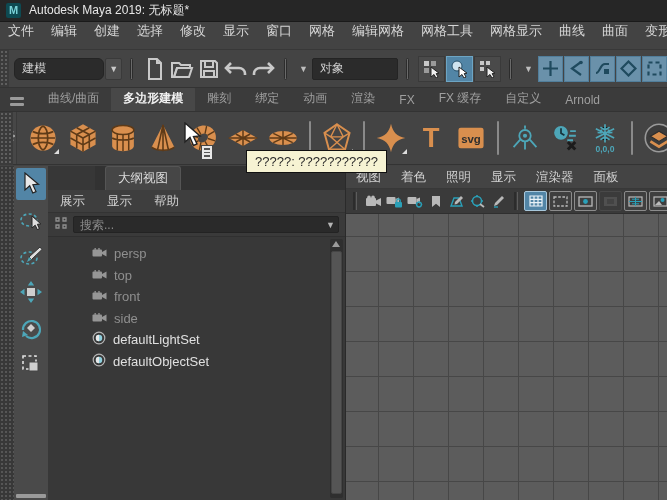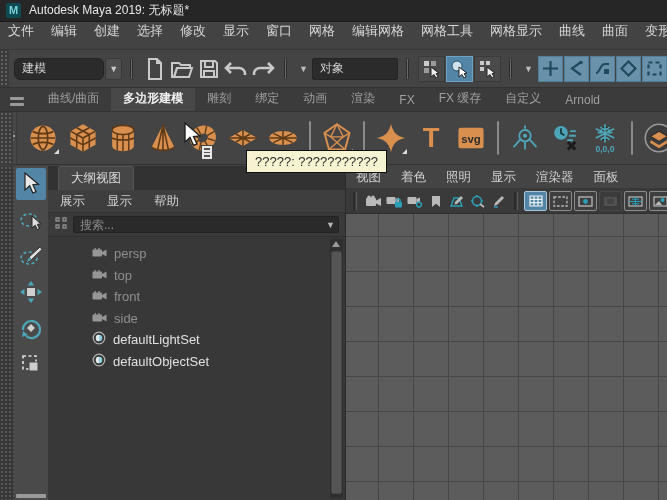--- a/index.html
+++ b/index.html
@@ -46,21 +46,21 @@
   
   .main{position:absolute;top:166px;left:0;right:0;bottom:0;display:flex;}
   .edge-dots{width:14px;background-image:radial-gradient(#565656 1px,transparent 1px);background-size:4px 4px;background-color:#383838;}
   .toolbox{width:34px;background:#4a4a4a;display:flex;flex-direction:column;align-items:center;padding-top:2px;position:relative;}
   .tool{width:30px;height:32px;display:flex;align-items:center;justify-content:center;margin-bottom:4px;border-radius:2px;}
   .tool.active{background:#5285a6;}
   .toolbox-handle{position:absolute;bottom:2px;left:2px;width:30px;height:4px;background:#9a9a9a;border-radius:1px;}
 
   
   .outliner{width:298px;background:#373737;display:flex;flex-direction:column;border-right:1px solid #2a2a2a;}
-  .ol-tabrow{height:24px;background:#323232;display:flex;align-items:flex-end;padding-left:10px;}
+  .ol-tabrow{height:24px;background:#323232;display:flex;align-items:flex-end;padding-left:10px;margin-left:47px;}
   .ol-tab{background:#464646;color:#dcdcdc;font-size:12.5px;padding:3px 12px;border-radius:3px 3px 0 0;border:1px solid #555;border-bottom:none;}
   .ol-menus{height:23px;background:#3e3e3e;display:flex;align-items:center;gap:22px;padding-left:12px;border-bottom:1px solid #333;}
   .ol-menus .mitem{font-size:12.5px;color:#cfcfcf;}
   .ol-searchrow{height:24px;display:flex;align-items:center;background:#3a3a3a;padding:2px 6px;gap:5px;border-bottom:1px solid #303030;}
   .ol-search{flex:1;height:17px;background:#2a2a2a;border:1px solid #232323;color:#22c55e;font-size:12px;padding:0 18px 0 6px;border-radius:2px;outline:none;}
   .ol-search::placeholder{color:#8b8b8b;}
   .ol-search-arrow{position:absolute;right:10px;color:#b5b5b5;font-size:9px;}
   .ol-list{flex:1;background:#383838;position:relative;padding-top:6px;overflow:hidden;}
   .ol-row{height:21.5px;display:flex;align-items:center;padding-left:44px;gap:7px;font-size:13px;color:#e0e0e0;}
   .ol-row.dim{color:#8f8f8f;}

